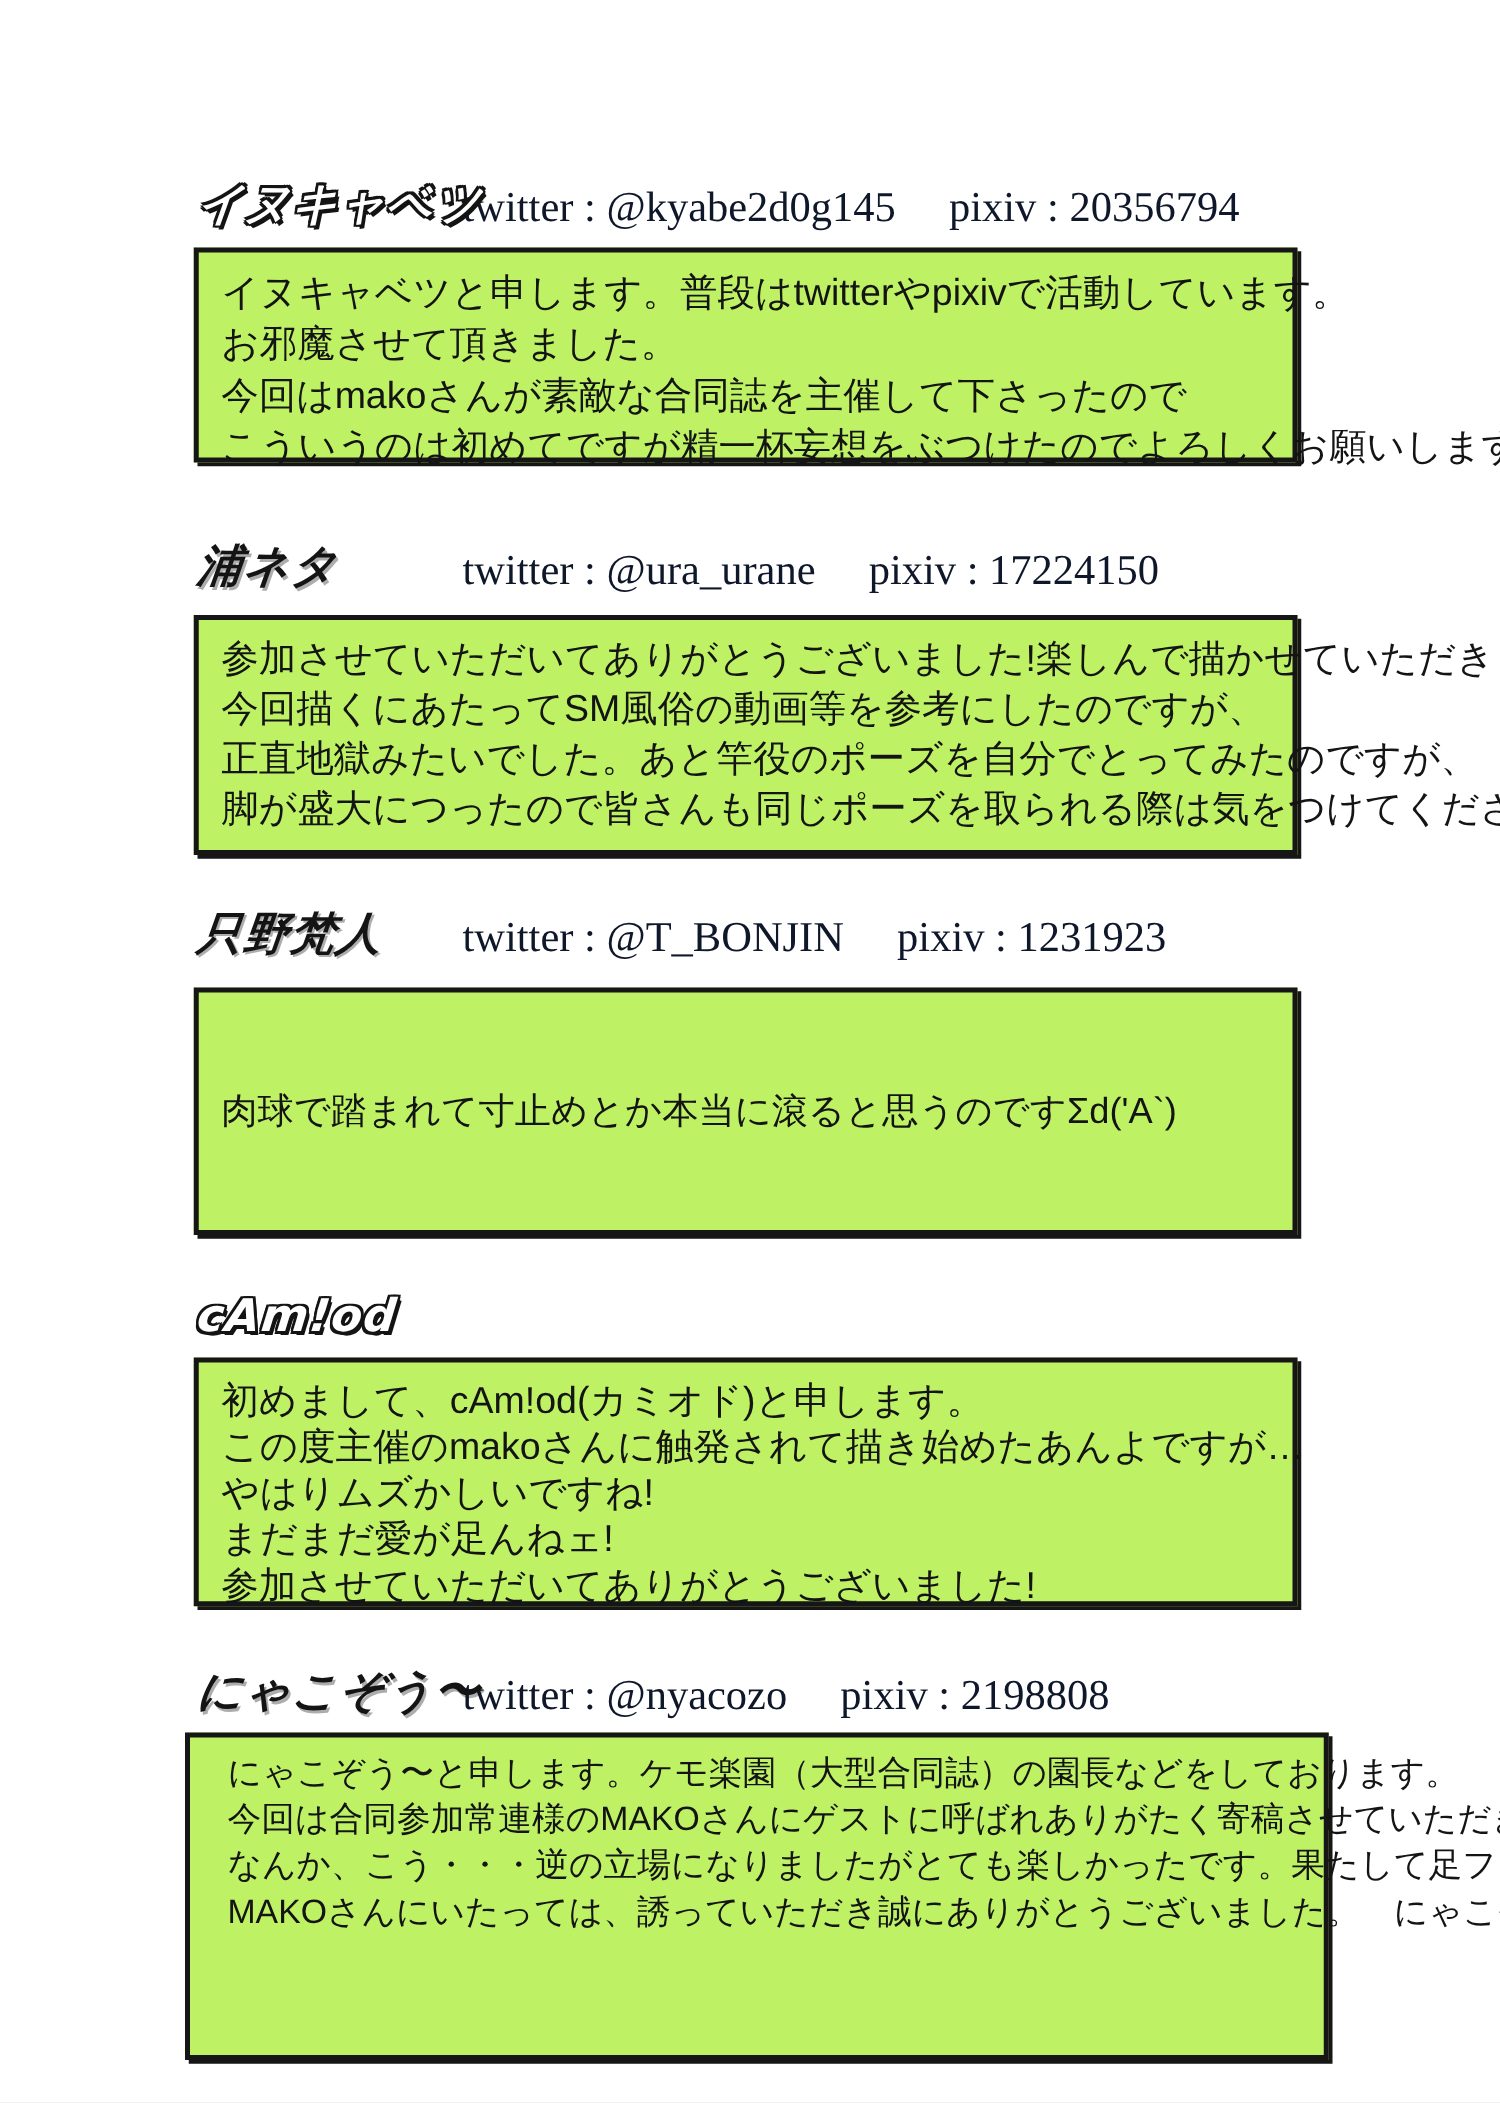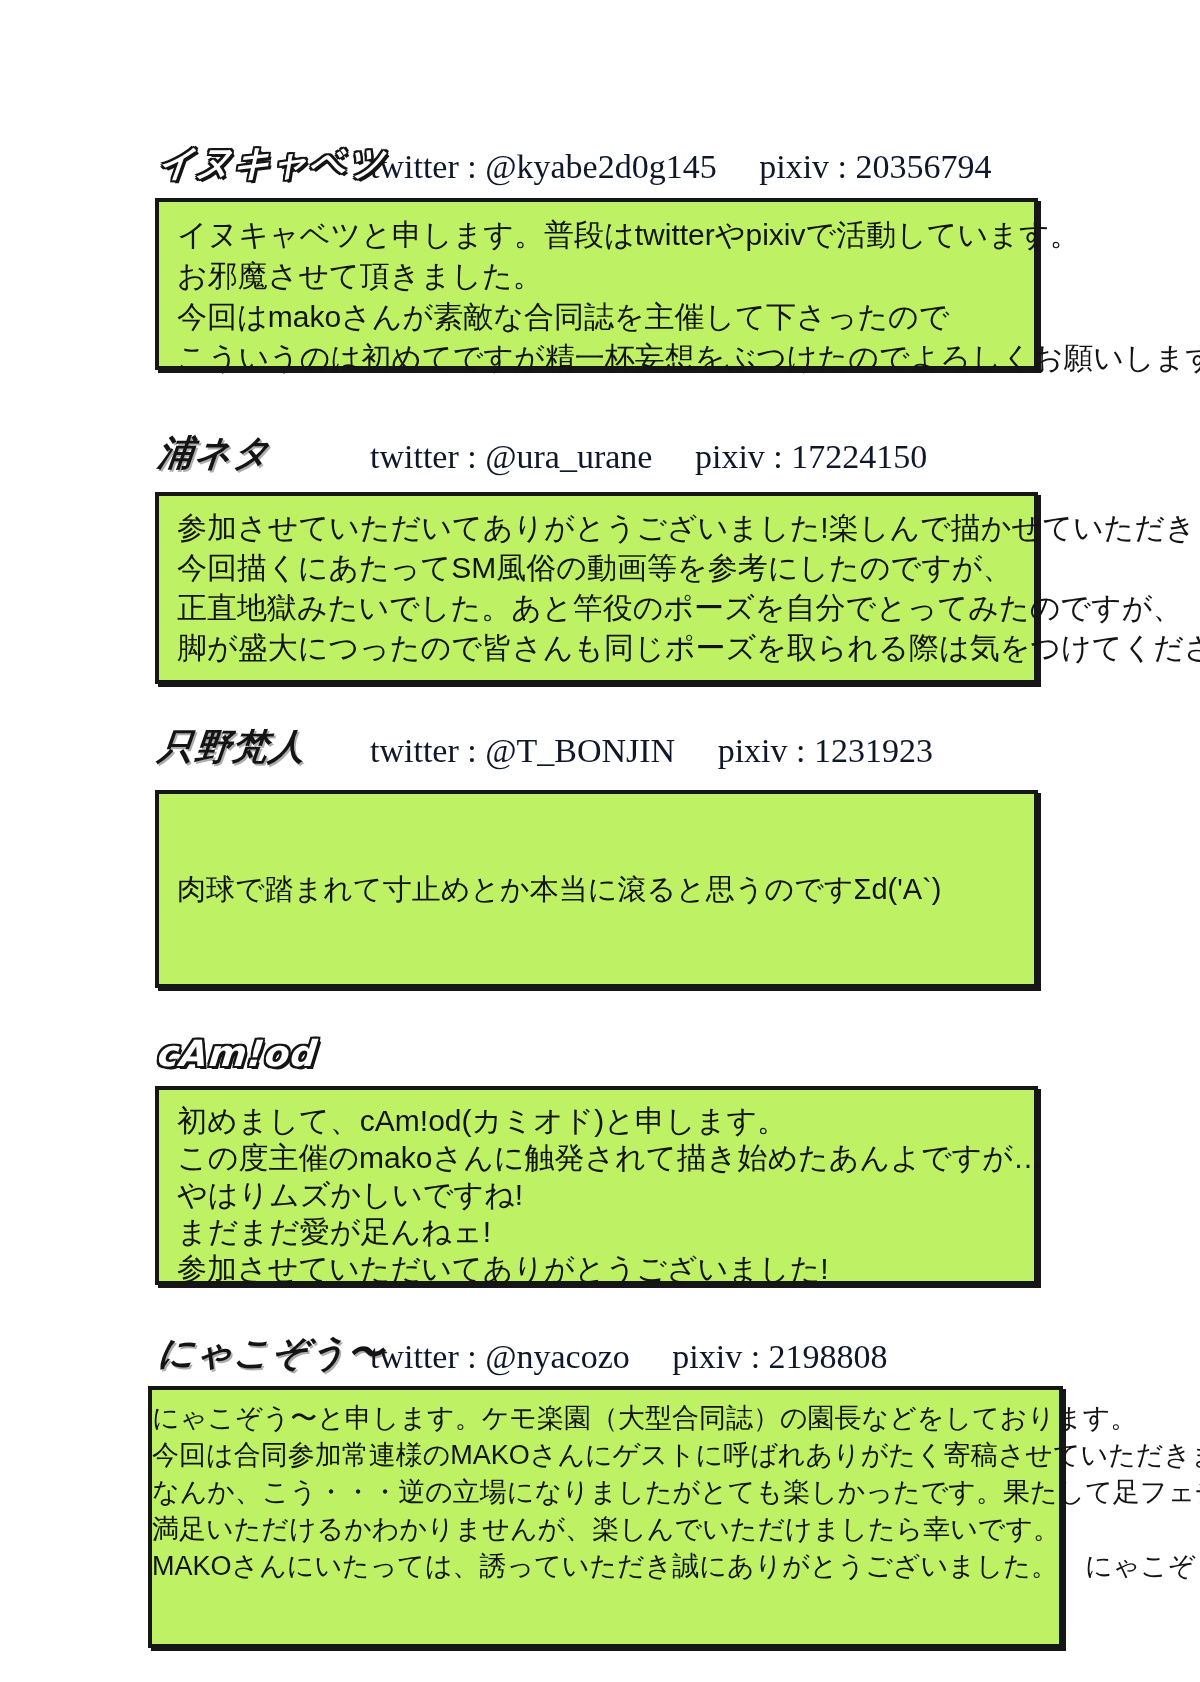--- a/index.html
+++ b/index.html
@@ -77,21 +77,21 @@
   .box.b2 .line { line-height: 40px; }
   .box.b3 {
     display: flex;
     align-items: center;
   }
   .box.b3 .line {
     font-size: 29px;
     line-height: 46px;
   }
   .box.b4 .line { line-height: 37px; }
-  .box.b5 { left: 148px; width: 915px; padding: 10px 0; }
+  .box.b5 { left: 148px; width: 915px; padding: 10px 30px; }
   .box.b5 .line {
     font-size: 27px;
     line-height: 37px;
   }
 </style>
 </head>
 <body>
 
 <div class="page">
 
@@ -149,17 +149,16 @@
     <span class="artist solid">にゃこぞう〜</span>
     <span class="info">
       <span>twitter : @nyacozo</span>
       <span class="pixiv">pixiv : 2198808</span>
     </span>
   </div>
   <div class="box b5" style="top:1386px;height:262px">
     <div class="line">にゃこぞう〜と申します。ケモ楽園（大型合同誌）の園長などをしております。</div>
     <div class="line">今回は合同参加常連様のMAKOさんにゲストに呼ばれありがたく寄稿させていただきました。</div>
     <div class="line">なんか、こう・・・逆の立場になりましたがとても楽しかったです。果たして足フェチの人に私のイラストで</div>
-    <div class="line">満足いただけるかわかりませんが、楽しんでいただけましたら幸いです。</div>
     <div class="line">MAKOさんにいたっては、誘っていただき誠にありがとうございました。　にゃこぞう〜</div>
   </div>
 
 </div>
 
 </body></html>

